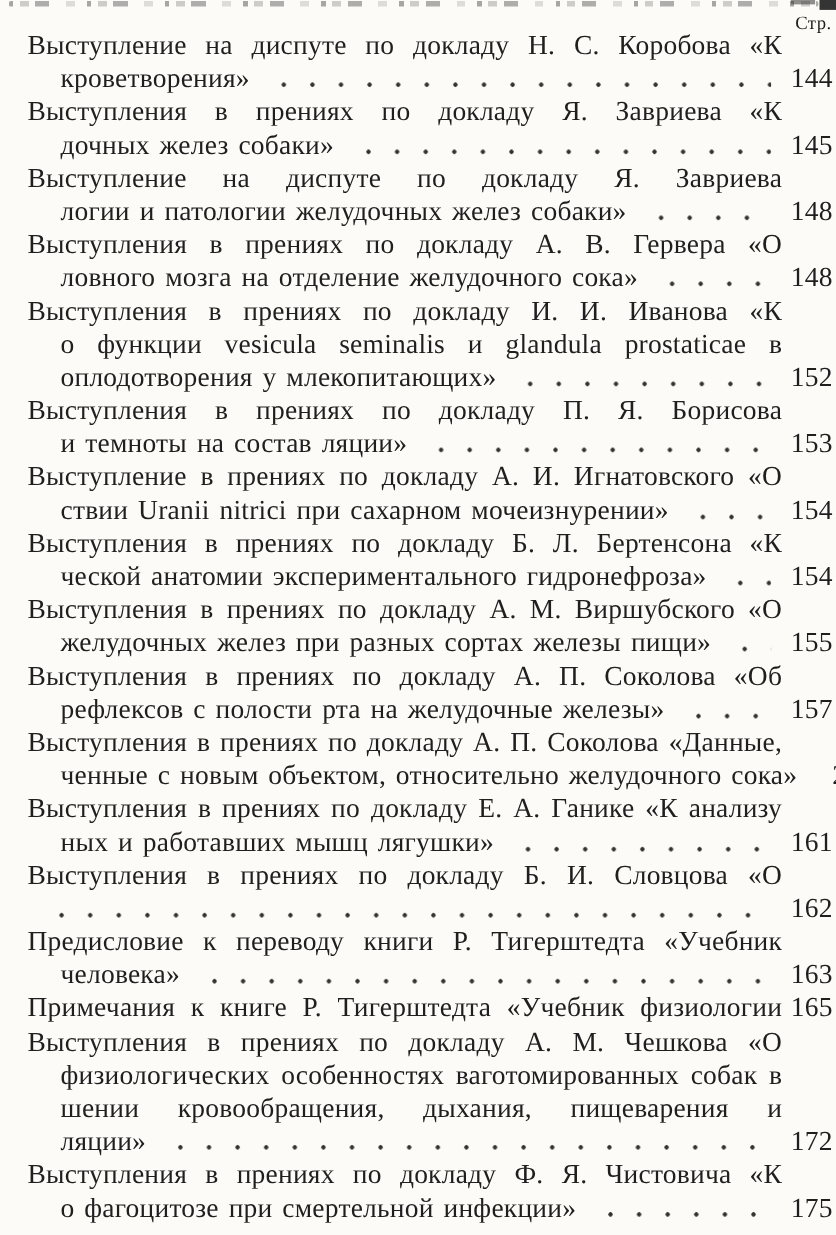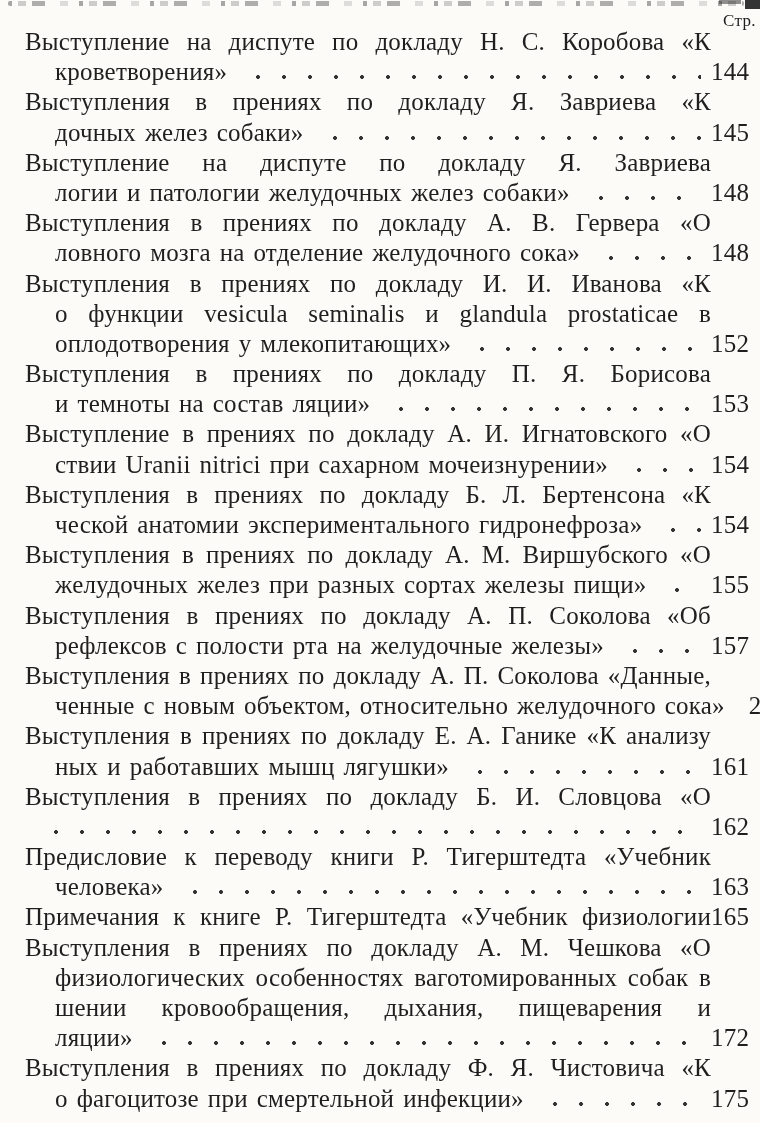--- a/index.html
+++ b/index.html
@@ -85,21 +85,21 @@
     margin: 0 10px 0 14px;
     background-image: radial-gradient(circle, #333 1.7px, rgba(0,0,0,0) 2.2px);
     background-size: 26px 6px;
     background-repeat: repeat-x;
     background-position: 4px 17px;
   }
 
   .pg {
     flex: 0 0 46px;
     width: 46px;
-    text-align: left;
+    text-align: right;
     white-space: nowrap;
   }
 </style>
 </head>
 <body>
 
 <div class="page">
   <div class="top-cut"></div>
   <div class="corner-mark"></div>
   <div class="str-label">Стр.</div>

